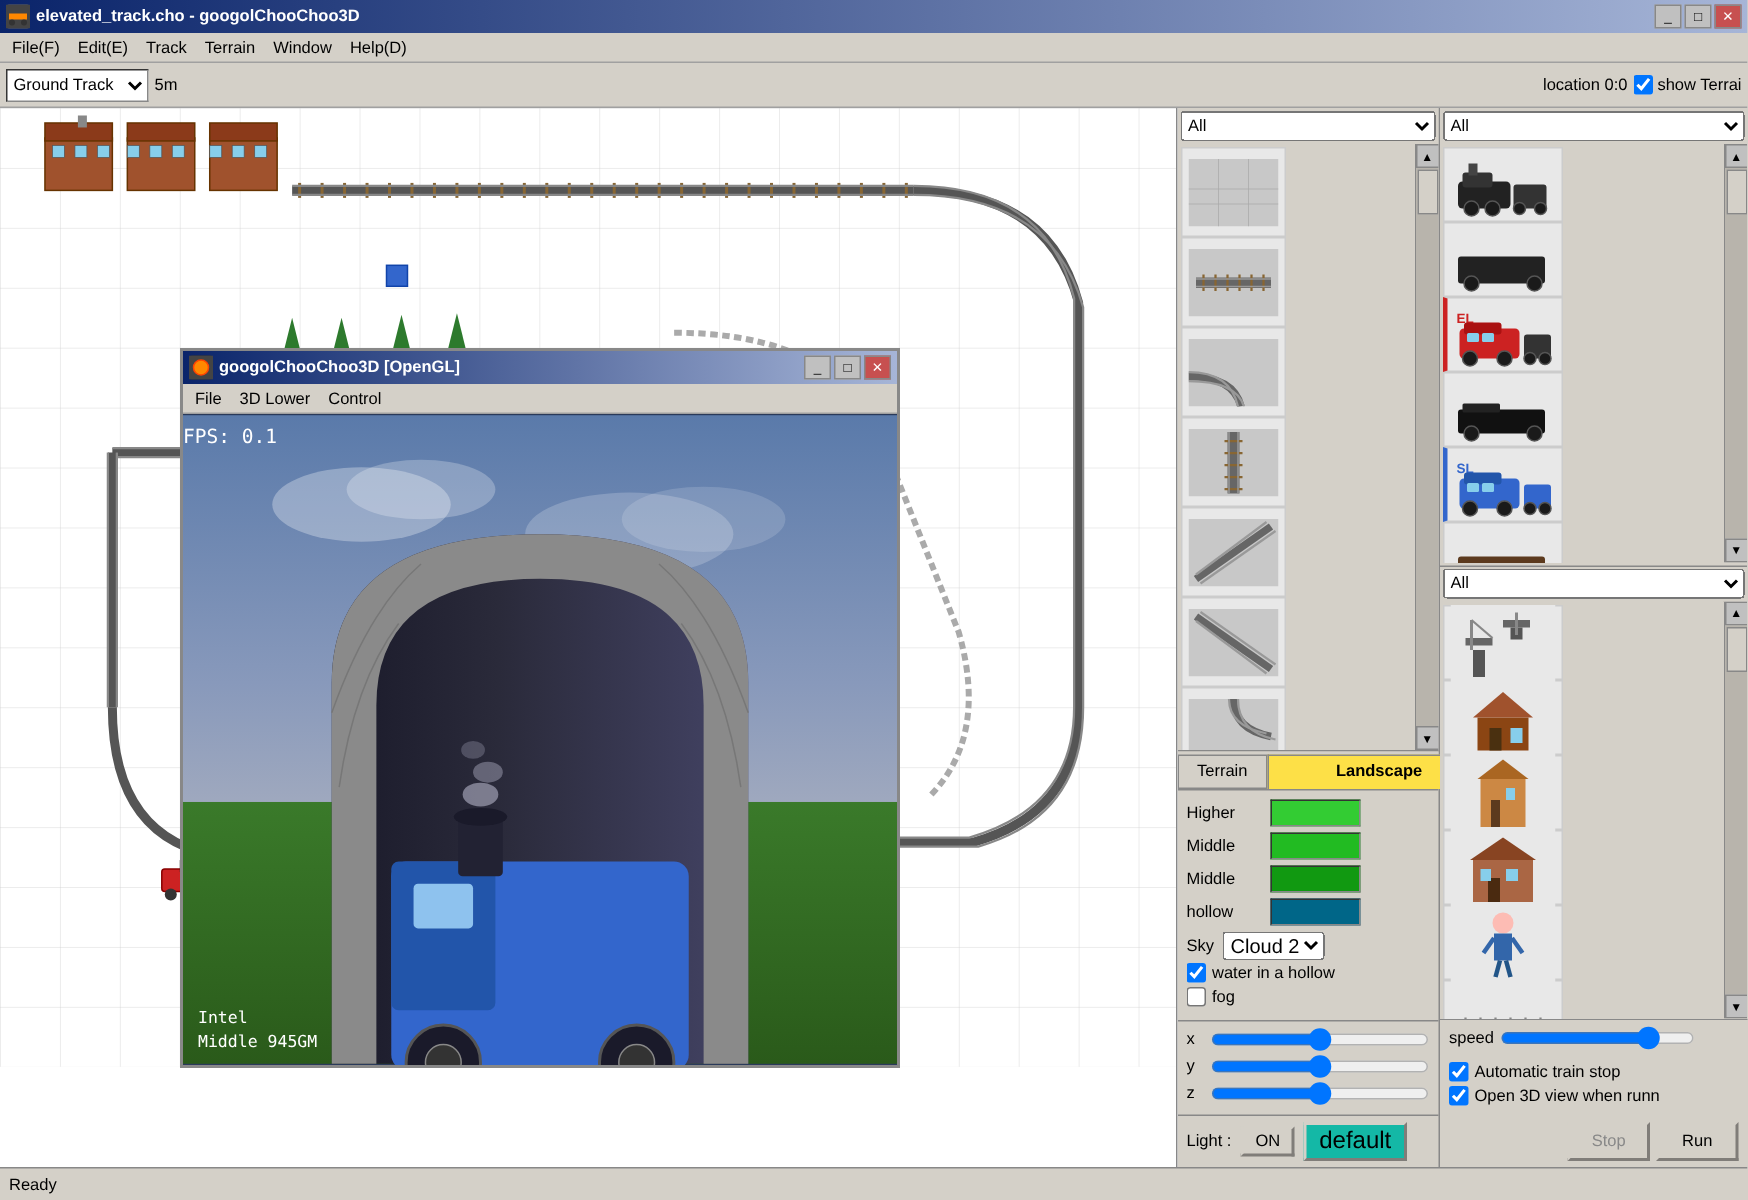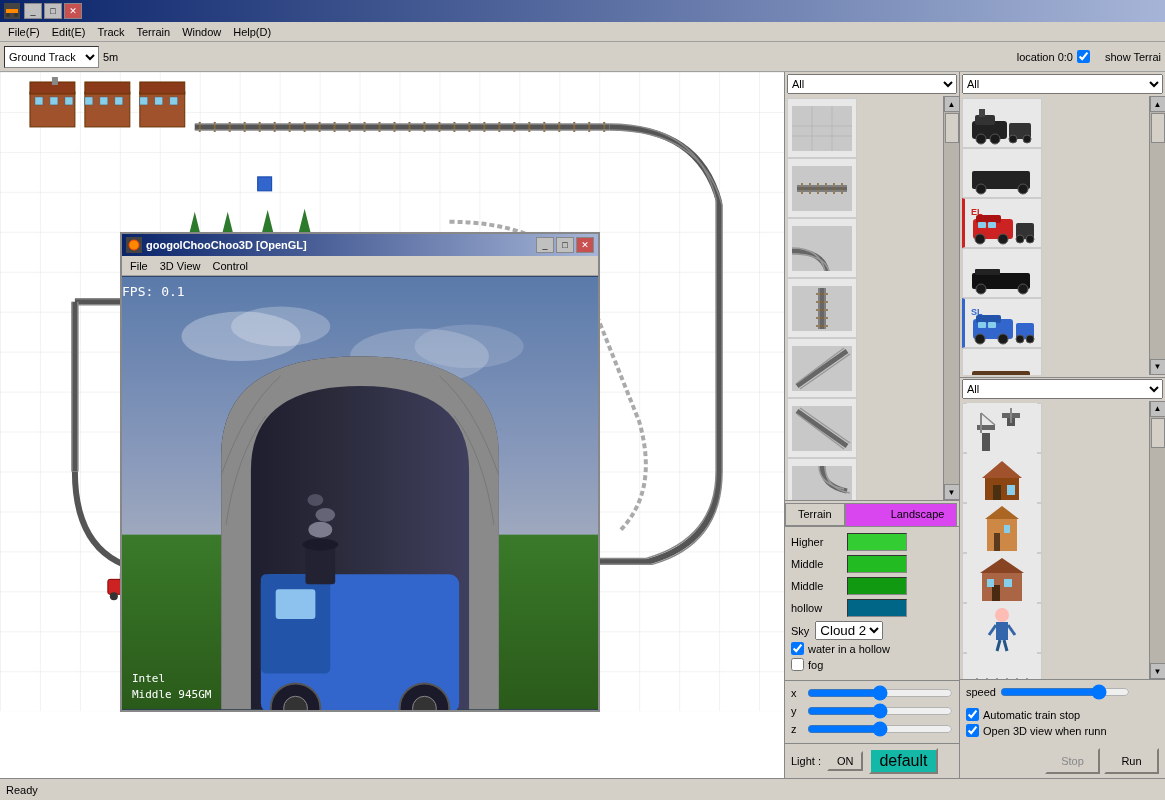--- a/index.html
+++ b/index.html
@@ -34,21 +34,21 @@
 
     
     .toolbar {
       background: #d4d0c8; height: 30px; display: flex; align-items: center;
       padding: 2px 4px; gap: 4px; border-bottom: 1px solid #a0a0a0;
     }
     .toolbar select {
       height: 22px; font-size: 11px; background: white; border: 1px inset #888;
     }
     .toolbar-label { font-size: 11px; }
-    .toolbar-checkbox { display: flex; align-items: center; gap: 15px; }
+    .toolbar-checkbox { display: flex; align-items: center; gap: 3px; }
 
     
     .main-container {
       display: flex; width: 1165px; height: calc(800px - 22px - 20px - 30px - 22px);
     }
 
     
     .track-area {
       flex: 1; background: white; position: relative; overflow: hidden;
       border-right: 1px solid #888;
@@ -85,21 +85,21 @@
     .scroll-track { flex: 1; background: #b8b4ac; width: 100%; }
     .scroll-thumb { width: 14px; height: 30px; background: #d4d0c8; border: 1px solid #888; margin: 1px; }
 
     .terrain-landscape-tabs {
       display: flex; height: 26px; background: #d4d0c8; border-bottom: 1px solid #888;
     }
     .tab-btn {
       padding: 4px 12px; cursor: pointer; font-size: 11px; border: 1px solid #888;
       background: #d4d0c8; margin-top: 2px;
     }
-    .tab-btn.active { background: #d946ef; border-bottom: none; font-weight: normal; padding-left: 45px; }
+    .tab-btn.active { background: #fde047; border-bottom: none; font-weight: bold; padding-left: 45px; }
 
     .terrain-content {
       padding: 6px; flex: 1;
     }
     .color-row {
       display: flex; align-items: center; margin-bottom: 4px; gap: 6px;
     }
     .color-label { width: 50px; font-size: 11px; }
     .color-swatch { width: 60px; height: 18px; border: 1px inset #888; }
     .sky-row { display: flex; align-items: center; gap: 6px; margin-bottom: 2px; }
@@ -213,20 +213,21 @@
 
 <div class="title-bar">
   <div class="title-bar-icon">
     <svg width="16" height="16" viewBox="0 0 16 16">
       <rect x="0" y="0" width="16" height="16" fill="#444"></rect>
       <rect x="2" y="6" width="12" height="4" fill="#ff8800"></rect>
       <circle cx="4" cy="12" r="2" fill="#333"></circle>
       <circle cx="12" cy="12" r="2" fill="#333"></circle>
     </svg>
   </div>
+  <span class="title-bar-text">elevated_track.cho - googolChooChoo3D</span>
   <div class="title-bar-buttons">
     <div class="title-btn">_</div>
     <div class="title-btn">□</div>
     <div class="title-btn close">✕</div>
   </div>
 </div>
 
 <div class="menu-bar">
   <span class="menu-item">File(F)</span>
   <span class="menu-item">Edit(E)</span>
@@ -389,21 +390,21 @@
         </div>
         <span class="opengl-title-text">googolChooChoo3D [OpenGL]</span>
         <div class="title-bar-buttons">
           <div class="title-btn">_</div>
           <div class="title-btn">□</div>
           <div class="title-btn close">✕</div>
         </div>
       </div>
       <div class="opengl-menu">
         <span class="opengl-menu-item">File</span>
-        <span class="opengl-menu-item">3D View</span>
+        <span class="opengl-menu-item">3D Lower</span>
         <span class="opengl-menu-item">Control</span>
       </div>
       <div class="opengl-content">
         <span class="fps-text">FPS: 0.1</span>
         
         <svg class="scene-svg" viewBox="0 0 480 436">
 
           <defs>
             <linearGradient id="skyGrad" x1="0" y1="0" x2="0" y2="1">
               <stop offset="0%" stop-color="#5a7aaa"></stop>

